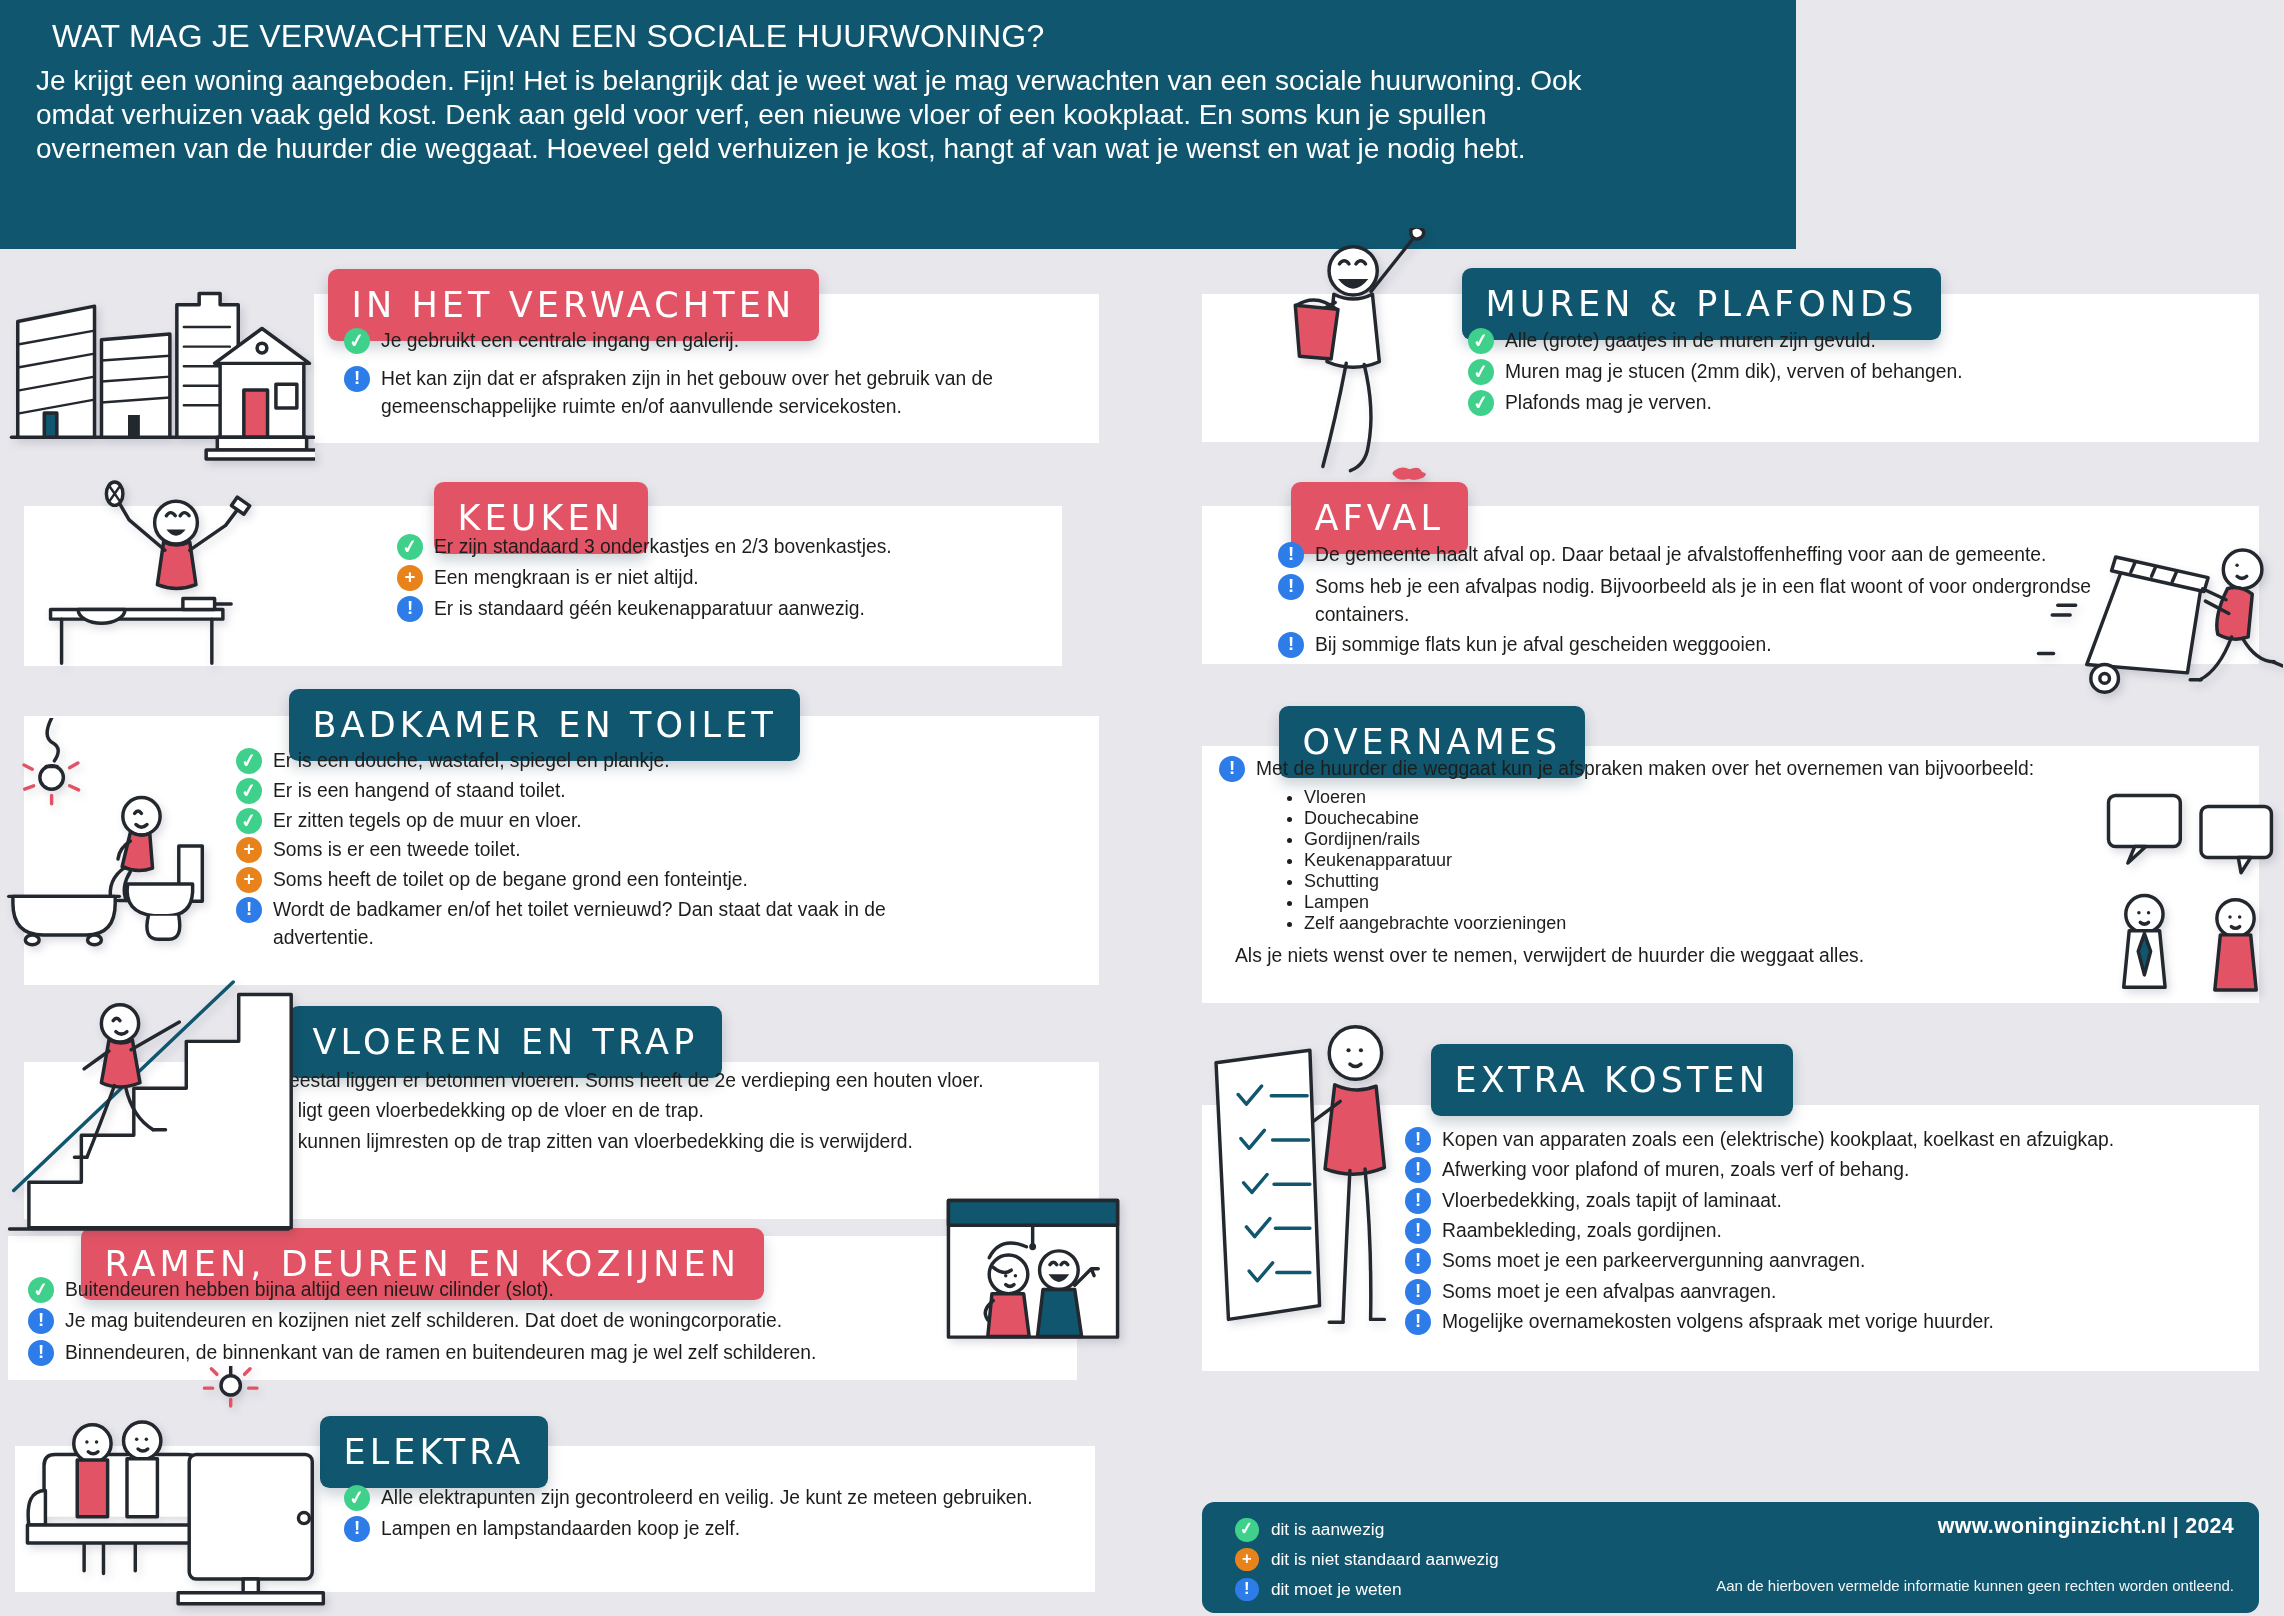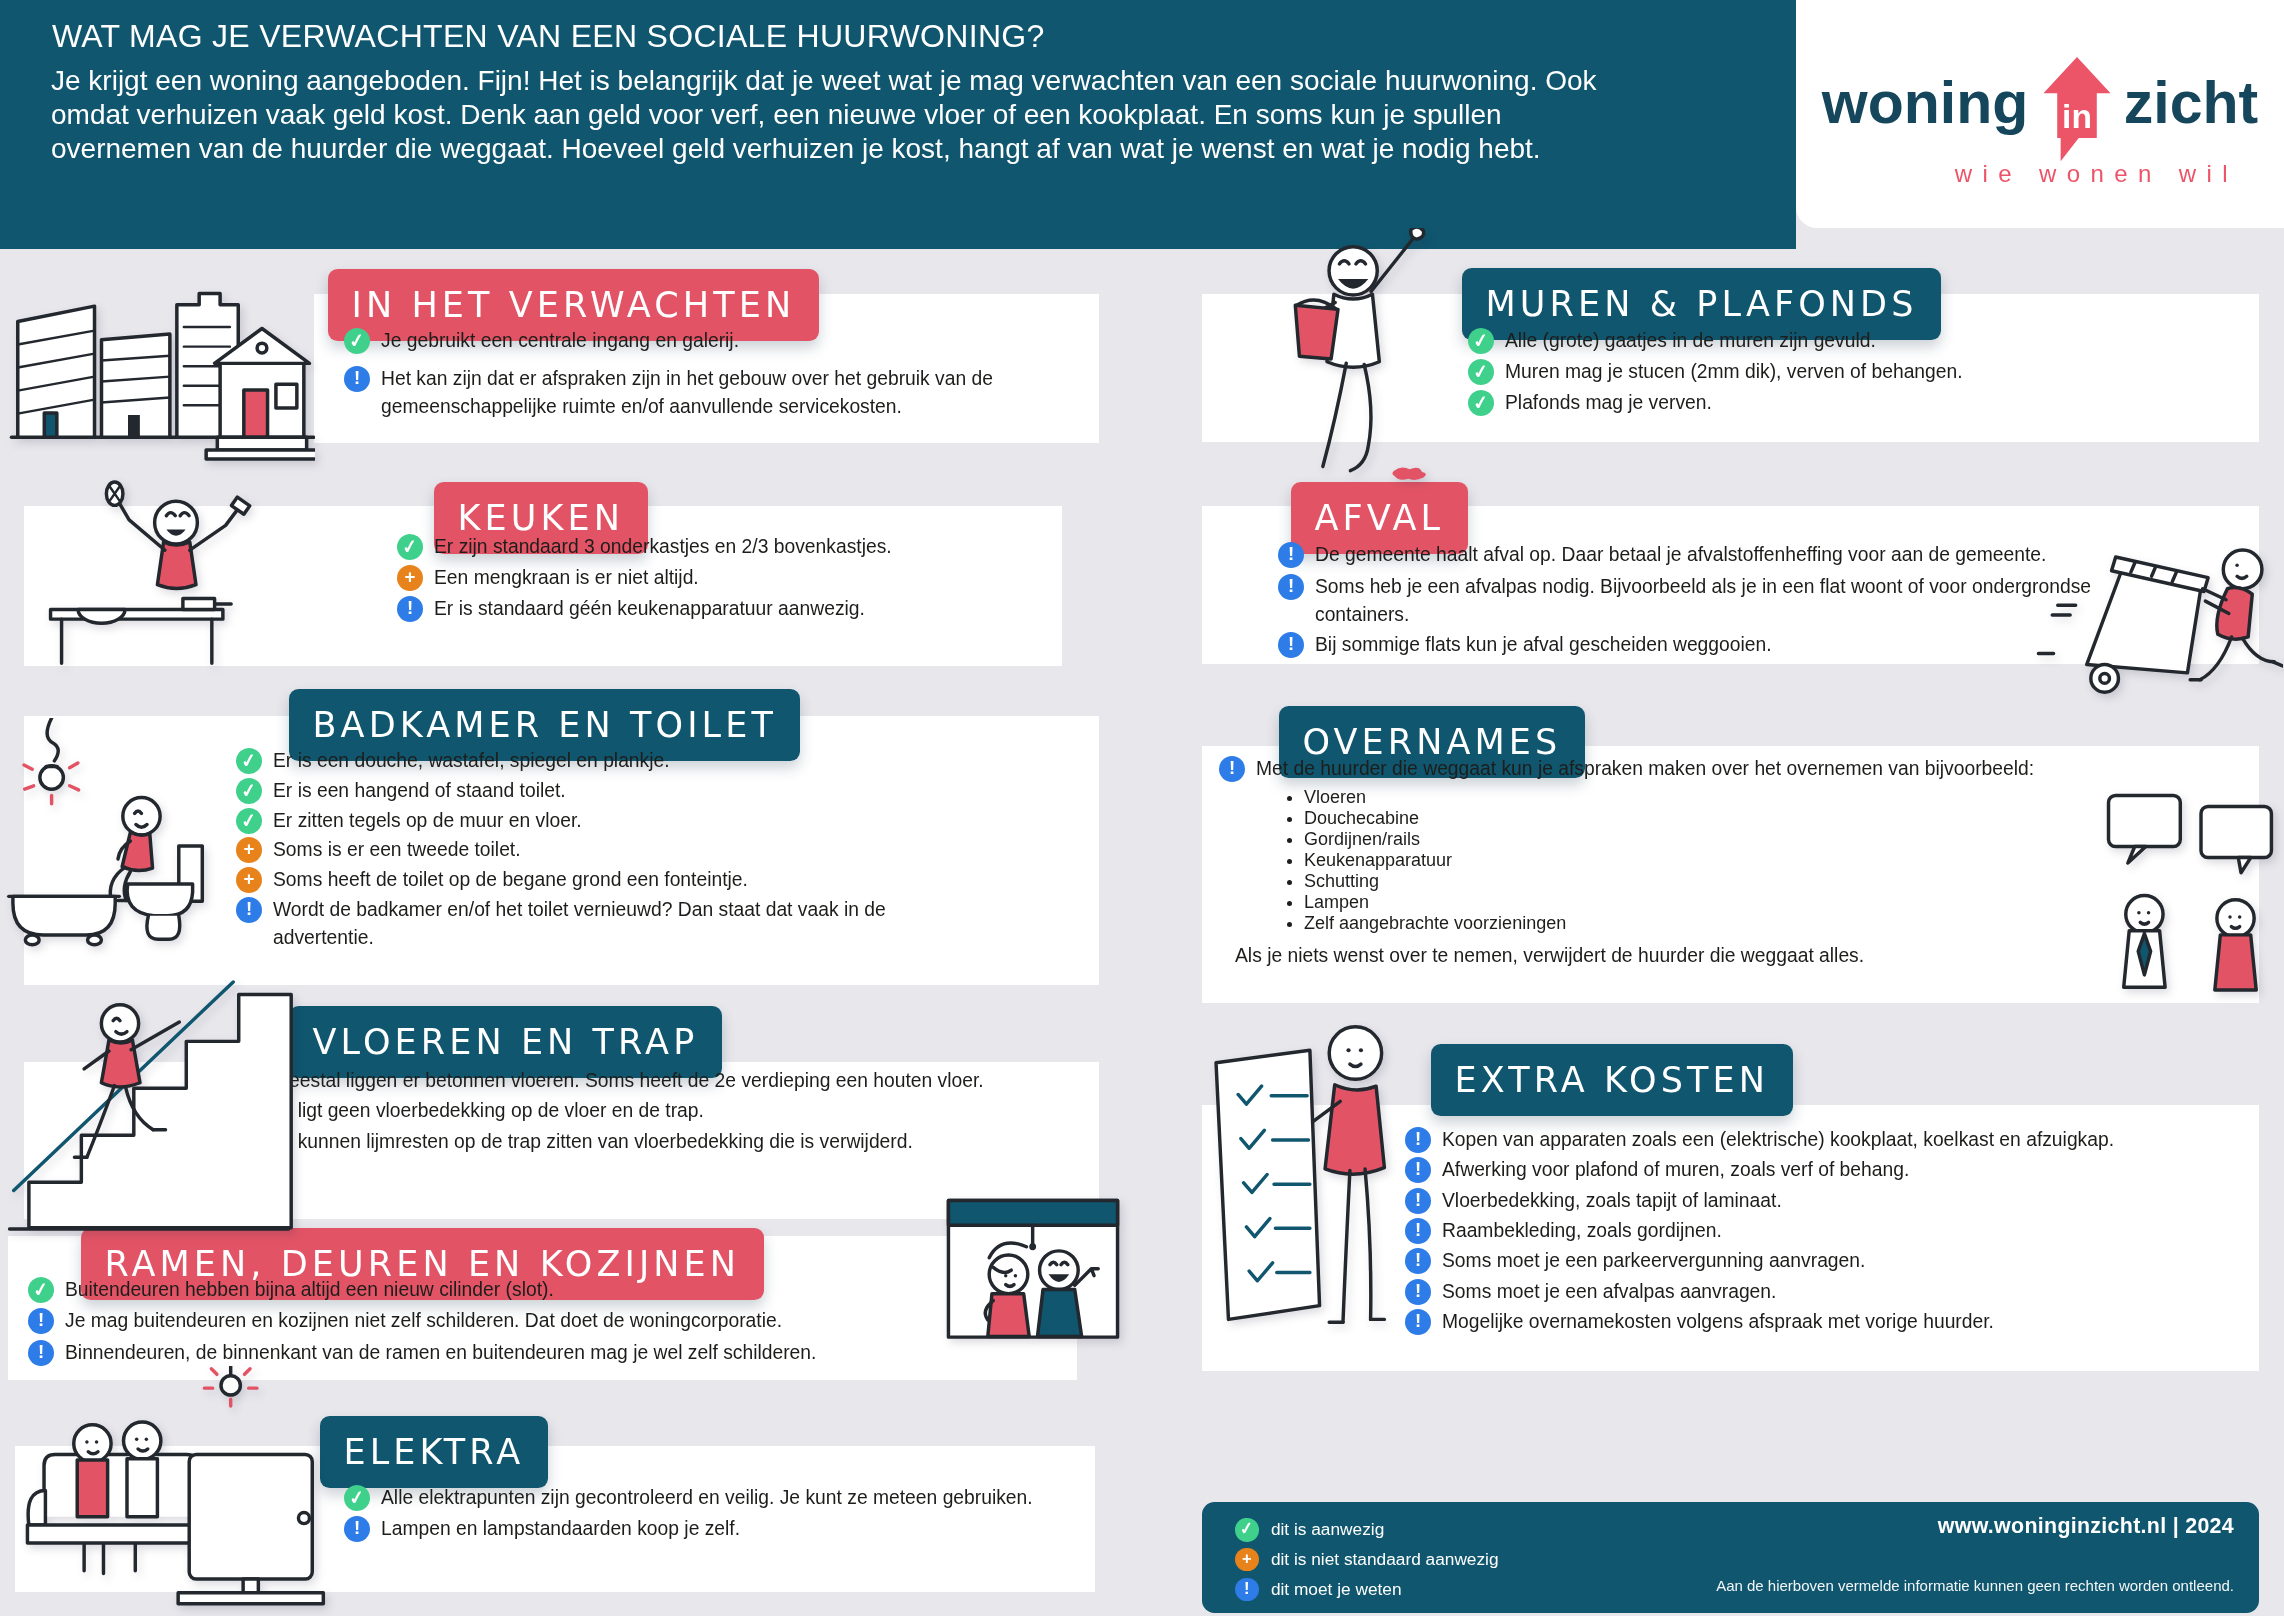--- a/index.html
+++ b/index.html
@@ -7,21 +7,21 @@
     --background:#e8e7ec; --logo_teal:#15465c; --logo_red:#ec5468; --text:#1d1d1b;
   }
   *{box-sizing:border-box}
   html,body{margin:0;padding:0}
   body{font-family:"Liberation Sans",sans-serif;background:var(--background)}
   #page{position:relative;width:2284px;height:1616px;background:var(--background);overflow:hidden}
 
   
   #header{position:absolute;left:0;top:0;width:1796px;height:249px;background:var(--teal)}
   #header-title{position:absolute;left:52px;top:18px;font-size:32px;font-weight:400;color:#fff;letter-spacing:0.3px}
-  #header-body{position:absolute;left:51px;top:64px;color:#fff;font-size:28px;line-height:34px}
+  #header-body{position:absolute;left:36px;top:64px;color:#fff;font-size:28px;line-height:34px}
   #header-body div{white-space:nowrap}
 
   
   #logo-panel{position:absolute;left:1796px;top:0;width:488px;height:228px;background:#fff;border-radius:0 0 0 21px;display:flex;flex-direction:column;align-items:center;justify-content:center}
   .logo-row{display:flex;align-items:center;margin-top:12.4px}
   .logo-word{font-size:59px;font-weight:700;color:var(--logo_teal);letter-spacing:0}
   #logo-house{width:86px;height:126px;margin:0 4.1px -26px 5.5px}
   #logo-tagline{align-self:flex-end;margin:7px 46px 0 0;color:var(--logo_red);font-size:24px;letter-spacing:10.4px;font-weight:500}
 
   
@@ -69,31 +69,20 @@
 
   <div id="header">
     <div id="header-title">WAT MAG JE VERWACHTEN VAN EEN SOCIALE HUURWONING?</div>
     <div id="header-body">
       <div>Je krijgt een woning aangeboden. Fijn! Het is belangrijk dat je weet wat je mag verwachten van een sociale huurwoning. Ook</div>
       <div>omdat verhuizen vaak geld kost. Denk aan geld voor verf, een nieuwe vloer of een kookplaat. En soms kun je spullen</div>
       <div>overnemen van de huurder die weggaat. Hoeveel geld verhuizen je kost, hangt af van wat je wenst en wat je nodig hebt.</div>
     </div>
   </div>
 
-  <div id="logo-panel">
-    <div class="logo-row">
-      <span class="logo-word">woning</span>
-      <svg id="logo-house" viewBox="0 0 200 290">
-        <path d="M100 8 L178 92 L146 92 L146 196 L104 196 L62 250 L62 196 L54 196 L54 92 L22 92 Z" fill="#ec5468"></path>
-        <text x="100" y="172" text-anchor="middle" font-family="Liberation Sans, sans-serif" font-size="78" font-weight="bold" fill="#ffffff">in</text>
-      </svg>
-      <span class="logo-word">zicht</span>
-    </div>
-    <div id="logo-tagline">wie wonen wil</div>
-  </div>
 
   <div class="panel" style="left:314px;top:294px;width:785px;height:149px"></div>
   <div class="panel" style="left:23.5px;top:506px;width:1038px;height:160px"></div>
   <div class="panel" style="left:23.5px;top:716px;width:1075px;height:269px"></div>
   <div class="panel" style="left:23.5px;top:1062px;width:1075px;height:157px"></div>
   <div class="panel" style="left:8.3px;top:1236px;width:1069px;height:144px"></div>
   <div class="panel" style="left:15px;top:1446px;width:1080px;height:146px"></div>
   <div class="panel" style="left:1202px;top:294px;width:1057px;height:148px"></div>
   <div class="panel" style="left:1202px;top:506px;width:1057px;height:158px"></div>
   <div class="panel" style="left:1202px;top:746px;width:1057px;height:257px"></div>

